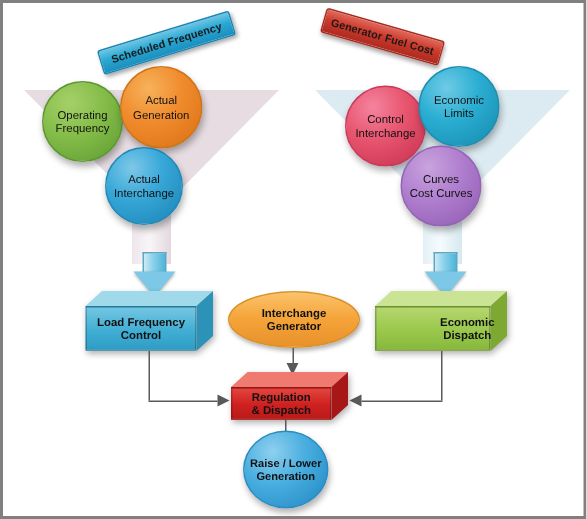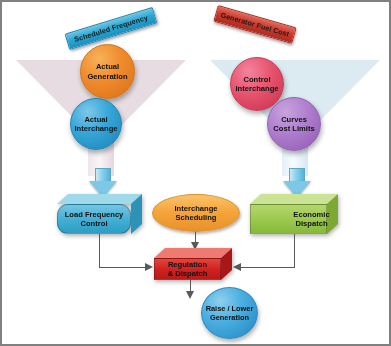--- a/index.html
+++ b/index.html
@@ -90,21 +90,21 @@
   .circle {
     position: absolute;
     border-radius: 50%;
     display: flex;
     flex-direction: column;
     align-items: center;
     justify-content: center;
     text-align: center;
     color: #111111;
     font-size: 7.6px;
-    font-weight: bold;
+    font-weight: normal;
     line-height: 1.22;
     box-shadow: 1px 3px 5px rgba(0,0,0,.32);
   }
   .circle span { display: block; }
   .c-green {
     left: 26px; top: 52px; width: 54px; height: 54px;
     background: radial-gradient(circle at 34% 26%, #a6d06a 0%, #86be4a 42%, #5d9a31 100%);
     border: 1px solid #5b962f;
   }
   .c-orange {
@@ -176,21 +176,21 @@
     width: 100%; height: 10px;
     clip-path: polygon(0 100%, 11px 0, 100% 0, calc(100% - 11px) 100%);
   }
   .box3d .side {
     position: absolute; right: 0; top: 0;
     width: 11px; height: 100%;
     clip-path: polygon(0 10px, 100% 0, 100% calc(100% - 10px), 0 100%);
   }
 
   .box-lfc { left: 55px; top: 192px; width: 85px; height: 40px; }
-  .box-lfc .face { background: linear-gradient(to bottom,#74c6e2,#41aed4 55%,#2e9cc4); border-radius: 11px; }
+  .box-lfc .face { background: linear-gradient(to bottom,#74c6e2,#41aed4 55%,#2e9cc4); }
   .box-lfc .top  { background: #9fd9ea; }
   .box-lfc .side { background: #2c92b8; }
 
   .box-ed { left: 248px; top: 192px; width: 88px; height: 40px; }
   .box-ed .face { background: linear-gradient(to bottom,#b5d66e,#9ac84c 55%,#87b93c); padding-left: 46px; }
   .box-ed .top  { background: #cbe394; }
   .box-ed .side { background: #7da832; }
 
   .box-rd { left: 152px; top: 246px; width: 78px; height: 32px; padding-left: 33px; }
   .box-rd .face { background: linear-gradient(to bottom,#e2453e,#cf2020 55%,#bb1a1a); }
@@ -215,21 +215,20 @@
   .c-out {
     position: absolute;
     left: 160px; top: 285px; width: 57px; height: 52px;
     border-radius: 50%;
     background: radial-gradient(circle at 34% 26%, #8ed0ee 0%, #49aee0 42%, #1f86c0 100%);
     border: 1px solid #2a8cc0;
     display: flex; flex-direction: column; align-items: center; justify-content: center;
     text-align: left;
     color: #111111; font-size: 7.4px; font-weight: bold; line-height: 1.25;
     box-shadow: 1px 3px 4px rgba(0,0,0,.3);
-    margin-left: 39px;
   }
 
   
   .conn { position: absolute; background: #595959; }
   .vline { width: 1.4px; }
   .hline { height: 1.4px; }
   .ahead { position: absolute; width: 0; height: 0; }
   .ahead-right {
     border-top: 4.5px solid transparent;
     border-bottom: 4.5px solid transparent;
@@ -262,36 +261,44 @@
   </div>
 
   <div class="banner banner-blue">
     <span>Scheduled Frequency</span>
   </div>
 
   <div class="banner banner-red">
     <span>Generator Fuel Cost</span>
   </div>
 
+  <div class="circle c-green">
+    <span>Operating</span>
+    <span>Frequency</span>
+  </div>
   <div class="circle c-orange">
     <span>Actual</span>
     <span>Generation</span>
   </div>
   <div class="circle c-blue">
     <span>Actual</span>
     <span>Interchange</span>
   </div>
 
   <div class="circle c-pink">
     <span>Control</span>
     <span>Interchange</span>
   </div>
+  <div class="circle c-cyan">
+    <span>Economic</span>
+    <span>Limits</span>
+  </div>
   <div class="circle c-purple">
     <span>Curves</span>
-    <span>Cost Limits</span>
+    <span>Cost Curves</span>
   </div>
 
   <div class="fat-arrow fa-blue">
     <div class="shaft"></div>
     <div class="head"></div>
   </div>
   <div class="fat-arrow fa-blue2">
     <div class="shaft"></div>
     <div class="head"></div>
   </div>
@@ -311,21 +318,21 @@
     <div class="top"></div>
     <div class="side"></div>
     <div class="face">
       <span>Economic Dispatch</span>
     </div>
   </div>
 
   <div class="ellipse">
     <div>
       <span>Interchange</span><br>
-      <span>Scheduling</span>
+      <span>Generator</span>
     </div>
   </div>
 
   <div class="conn vline" style="left:193px; top:230px; height:11px;"></div>
   <div class="ahead ahead-down" style="left:188.7px; top:240px;"></div>
 
   <div class="conn vline" style="left:97px; top:232px; height:33px;"></div>
   <div class="conn hline" style="left:97px; top:264.5px; width:46px;"></div>
   <div class="ahead ahead-right" style="left:143px; top:260.7px;"></div>
 

